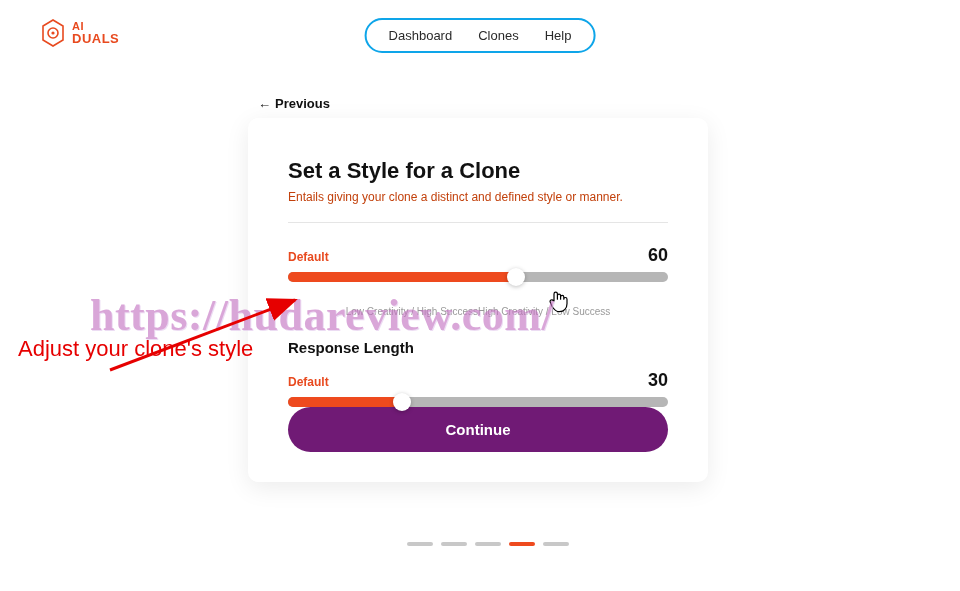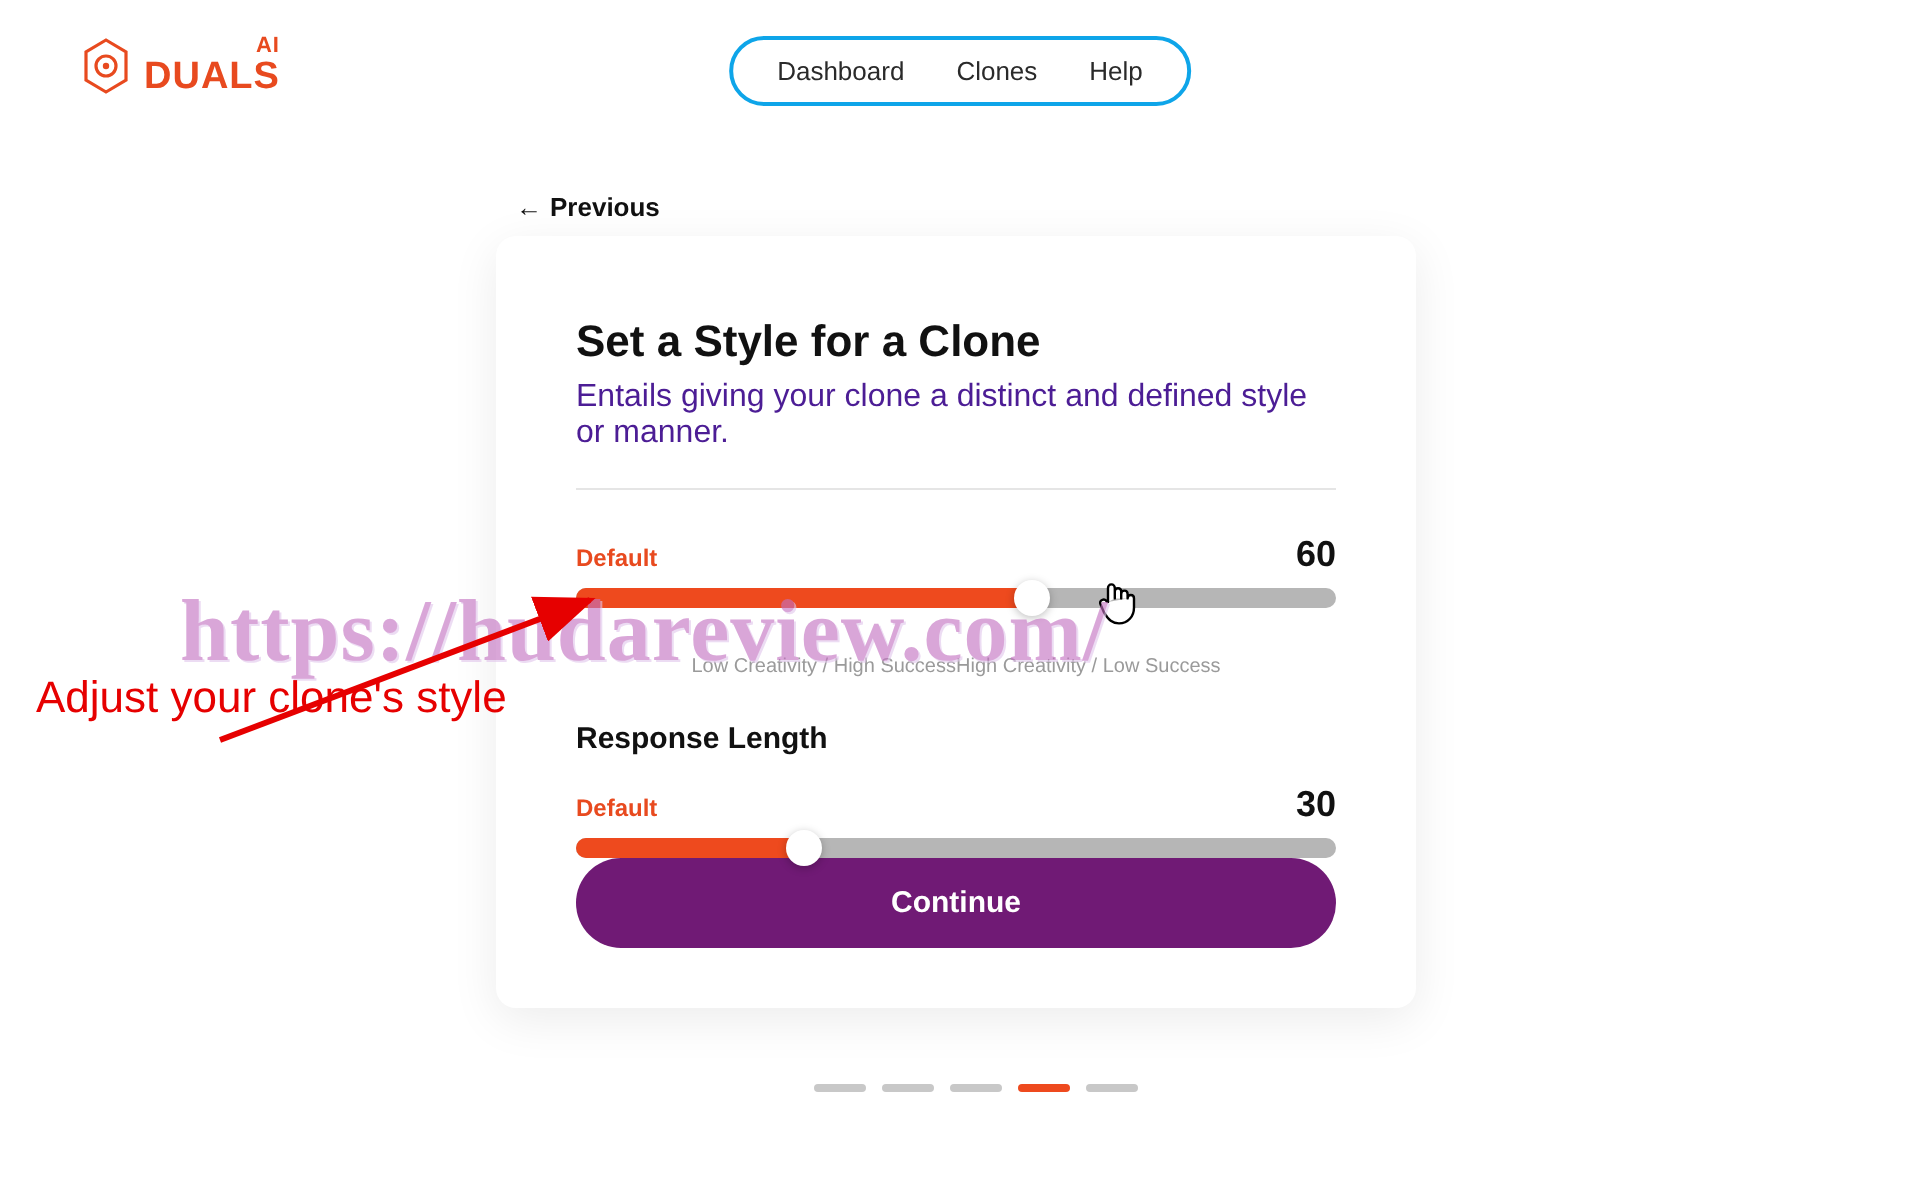--- a/index.html
+++ b/index.html
@@ -1,32 +1,32 @@
 <!DOCTYPE html>
 <html><head>
   <meta charset="utf-8">
   <style>
     * { box-sizing: border-box; margin: 0; padding: 0; }
     body { font-family: -apple-system, BlinkMacSystemFont, "Segoe UI", Arial, sans-serif; background:#ffffff; width:960px; height:591px; position:relative; overflow:hidden; }
     
-    .topbar { width:100%; display:flex; align-items:center; padding:18px 40px 0 40px;text-align:right; }
+    .topbar { width:100%; display:flex; align-items:center; padding:18px 40px 0 40px; }
     .logo { display:flex; align-items:center; gap:6px; color:#e84a1f; font-weight:600; font-size:13px; }
     .logo svg { flex:0 0 auto; }
     .logo-text { line-height:1; }
     .logo-text .l1 { font-size:11px; letter-spacing:0.5px; display:block; }
-    .logo-text .l2 { font-size:19px; letter-spacing:0.5px; display:block; }
+    .logo-text .l2 { font-size:13px; letter-spacing:0.5px; display:block; }
     .nav-pill { position:absolute; left:50%; top:18px; transform:translateX(-50%); border:2px solid #0ea5e9; border-radius:24px; padding:8px 22px; display:flex; gap:26px; background:#fff; }
     .nav-pill a { color:#2a2a2a; font-size:13px; text-decoration:none; cursor:pointer; }
     
     .back-link { position:absolute; left:258px; top:96px; font-size:13px; font-weight:700; color:#111; cursor:pointer; }
     .back-link .arrow { margin-right:4px; }
     
     .card { position:absolute; left:248px; top:118px; width:460px; background:#ffffff; border-radius:10px; box-shadow:0 6px 24px rgba(0,0,0,0.08); padding:40px 40px 30px 40px; }
     .card h1 { font-size:22px; font-weight:800; color:#111; margin-bottom:6px; }
-    .card p.sub { font-size:16px; color:#4c1d95; margin-bottom:18px; }
+    .card p.sub { font-size:12px; color:#c2410c; margin-bottom:18px; }
     .card hr { border:none; border-top:1px solid #e5e5e5; margin-bottom:22px; }
     
     .section-title { font-size:15px; font-weight:800; color:#111; margin-bottom:14px; }
     .slider-head { display:flex; justify-content:space-between; align-items:baseline; margin-bottom:6px; }
     .slider-head .lbl { color:#e84a1f; font-size:12px; font-weight:600; }
     .slider-head .val { color:#111; font-size:18px; font-weight:700; }
     
     .slider-track { position:relative; height:10px; background:#b6b6b6; border-radius:6px; cursor:pointer; }
     .slider-fill { position:absolute; left:0; top:0; height:100%; background:#ee4a1e; border-radius:6px; }
     .slider-thumb { position:absolute; width:18px; height:18px; background:#fff; border-radius:50%; top:50%; transform:translate(-50%,-50%); box-shadow:0 1px 4px rgba(0,0,0,0.25); }

